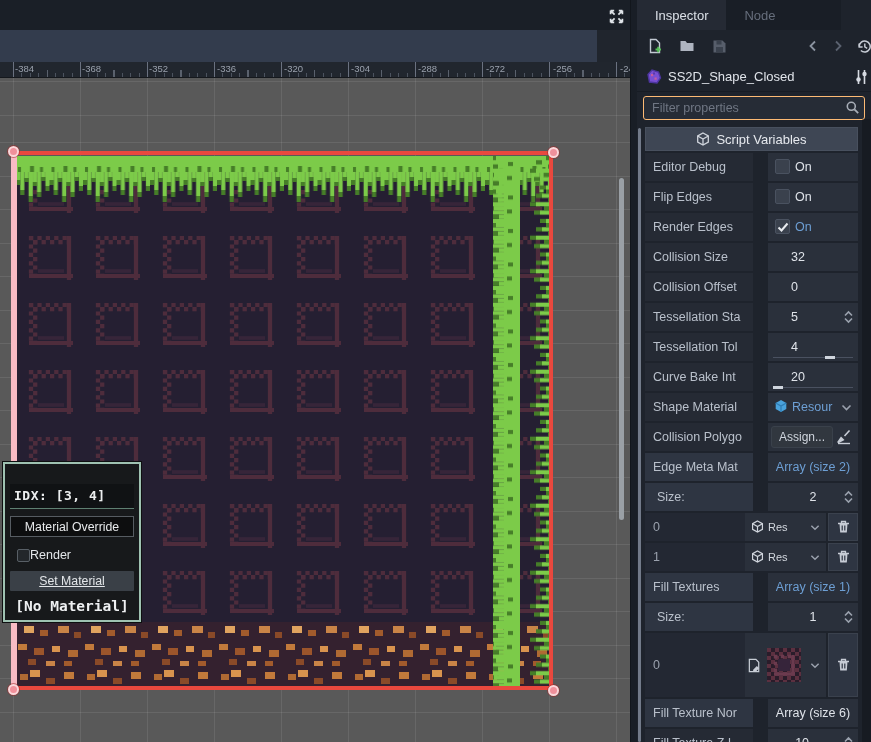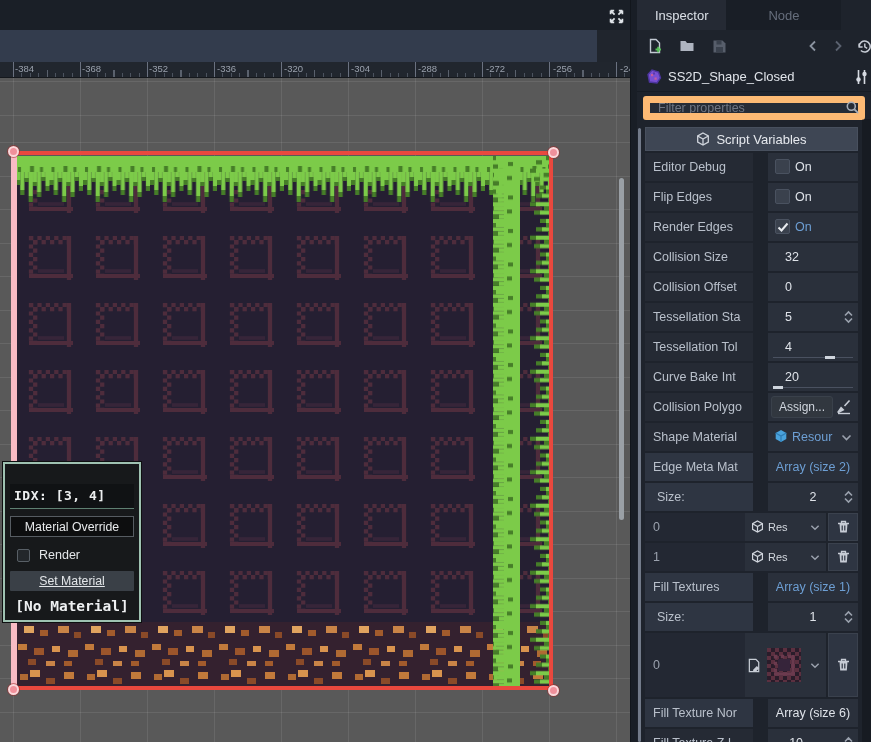--- a/index.html
+++ b/index.html
@@ -43,56 +43,56 @@
 
   
   .popup{position:absolute;left:3px;top:384px;width:138px;background:#17191b;
          border:2px solid #9fc2b2;box-shadow:0 0 0 1px #0e0f10;padding:20px 5px 6px 5px;z-index:30;}
   .popup .hdr{font-family:"DejaVu Sans Mono",monospace;font-weight:bold;font-size:13px;color:#eceeef;
          background:#101214;padding:4px 4px 5px 4px;border-bottom:1px solid #5e7f71;letter-spacing:.5px;}
   .popup .btn1{margin-top:7px;height:21px;background:#0d0e0f;border:1px solid #565c62;color:#e8eaec;
          font-size:12.3px;display:flex;align-items:center;justify-content:center;}
   .popup .renderrow{margin-top:11px;display:flex;align-items:center;padding-left:7px;}
   .popup .cbx{width:13px;height:13px;background:#23272b;border:1px solid #585f66;border-radius:2px;}
-  .popup .renderrow span{margin-left:9px;font-size:12.5px;color:#e3e6e9;}
+  .popup .renderrow span{font-size:12.5px;color:#e3e6e9;}
   .popup .btn2{margin-top:9px;height:20px;background:#3a4047;color:#e3e6e9;font-size:12.3px;
          display:flex;align-items:center;justify-content:center;border-radius:1px;text-decoration:underline;}
   .popup .ftr{margin-top:7px;text-align:center;font-family:"DejaVu Sans Mono",monospace;
          font-weight:bold;font-size:14.5px;color:#eef0f2;white-space:nowrap;}
 
   
   .separator{position:absolute;left:630px;top:0;width:7px;height:742px;background:#191e26;border-left:1px solid #12161c;}
 
   
   .inspector{position:absolute;left:637px;top:0;width:234px;height:742px;background:#1e232c;overflow:hidden;}
-  .tabbar{position:absolute;left:0;top:0;width:204px;height:30px;background:#191e26;display:flex;gap:24px;}
+  .tabbar{position:absolute;left:0;top:0;width:204px;height:30px;background:#191e26;display:flex;}
   .tab{height:30px;display:flex;align-items:center;justify-content:center;font-size:13px;padding:0 18px;}
   .tab.active{background:#252a34;color:#dbe0e7;}
   .tab.inactive{color:#666e7c;}
   .insp-toolbar{position:absolute;left:0;top:30px;width:234px;height:32px;display:flex;align-items:center;}
   .tbicon{width:18px;height:18px;display:flex;align-items:center;justify-content:center;}
   .name-row{position:absolute;left:0;top:62px;width:234px;height:30px;display:flex;align-items:center;border-bottom:1px solid #171c24;}
   .obj-name{margin-left:6px;font-size:13px;color:#e0e4ea;white-space:nowrap;overflow:hidden;flex:1;}
   .filter-row{position:absolute;left:6px;top:96px;width:222px;height:24px;}
-  .filter-row input{width:100%;height:24px;background:#262c36;border:7px solid #fdba74;border-radius:3px;
+  .filter-row input{width:100%;height:24px;background:#262c36;border:1px solid #fdba74;border-radius:3px;
         color:#c8cdd5;font-size:12.5px;padding:0 24px 0 8px;outline:none;font-family:"Liberation Sans",sans-serif;}
   .filter-row input::placeholder{color:#6f7683;}
   .filter-search{position:absolute;right:5px;top:4px;}
 
   .rows{position:absolute;left:8px;top:127px;width:213px;}
   .category{height:24px;background:#3e4654;display:flex;align-items:center;justify-content:center;
         color:#e6e9ee;font-size:13px;margin-bottom:0px;border:1px solid #48505e;}
   .row{position:relative;height:28px;margin-top:2px;}
   .row .lbl{position:absolute;left:0;top:0;bottom:0;right:105px;background:#252a34;color:#b9c0cb;
         font-size:12.5px;line-height:28px;padding-left:8px;white-space:nowrap;overflow:hidden;}
   .row .lbl.arrhdr{background:#2e3542;}
   .row .lbl.idx{background:#232833;color:#9aa1ad;}
   .row .val{position:absolute;right:0;top:0;bottom:0;width:90px;background:#2a303b;color:#dfe3e9;
         font-size:12.5px;line-height:28px;white-space:nowrap;}
-  .val .num{padding-left:17px;}
+  .val .num{padding-left:23px;}
   .val.center{text-align:center;}
   .link{color:#6d9fd4;}
   .cb{display:inline-block;width:15px;height:15px;background:#3a414d;border:1px solid #4a5260;border-radius:2px;
       vertical-align:middle;margin:-2px 5px 0 7px;position:relative;}
   .cb svg{position:absolute;left:1px;top:2px;}
   .on-blue{color:#6d9fd4;}
   .spin{position:absolute;right:4px;top:0;bottom:0;display:flex;align-items:center;}
   .chev{position:absolute;right:6px;top:0;bottom:0;display:flex;align-items:center;}
   .slider-line{position:absolute;left:5px;right:5px;bottom:3px;height:1px;background:#4a5160;}
   .slider-nub{position:absolute;bottom:2px;width:10px;height:3px;background:#cfd5dd;}
@@ -397,45 +397,45 @@
       <div class="row">
         <div class="lbl">Curve Bake Int</div>
         <div class="val">
           <span class="num">20</span>
           <span class="slider-line"></span>
           <span class="slider-nub" style="left:5px"></span>
         </div>
       </div>
 
       <div class="row">
-        <div class="lbl">Collision Polygo</div>
-        <div class="val">
-          <span class="assign-btn">Assign...</span>
-          <span class="chev">
-            <svg width="16" height="16" viewBox="0 0 16 16">
-                <path d="M13.5 1.5 8.5 7" stroke="#c8cdd6" stroke-width="1.6"></path>
-                <path d="M5 7.5l3.5 3.5-5.5 3H1.5v-1.5z" fill="#c8cdd6"></path>
-                <path d="M2 14.5h12" stroke="#c8cdd6" stroke-width="1.4"></path>
-              </svg>
-          </span>
-        </div>
-      </div>
-
-      <div class="row">
         <div class="lbl">Shape Material</div>
         <div class="val">
           <svg class="res-ico" width="14" height="14" viewBox="0 0 14 14">
             <path d="M7 1l5.3 3v6L7 13 1.7 10V4z" fill="#4aa3dd"></path>
             <path d="M1.7 4 7 7l5.3-3M7 7v6" fill="none" stroke="#2e7db5" stroke-width="1.2"></path>
           </svg><span class="link">Resour</span>
           <span class="chev">
               <svg width="11" height="7" viewBox="0 0 11 7">
                 <path d="M1.5 1.5 5.5 5.5 9.5 1.5" stroke="#9aa1ad" stroke-width="1.6" fill="none"></path>
               </svg>
             </span>
+        </div>
+      </div>
+
+      <div class="row">
+        <div class="lbl">Collision Polygo</div>
+        <div class="val">
+          <span class="assign-btn">Assign...</span>
+          <span class="chev">
+            <svg width="16" height="16" viewBox="0 0 16 16">
+                <path d="M13.5 1.5 8.5 7" stroke="#c8cdd6" stroke-width="1.6"></path>
+                <path d="M5 7.5l3.5 3.5-5.5 3H1.5v-1.5z" fill="#c8cdd6"></path>
+                <path d="M2 14.5h12" stroke="#c8cdd6" stroke-width="1.4"></path>
+              </svg>
+          </span>
         </div>
       </div>
 
       <div class="row">
         <div class="lbl arrhdr">Edge Meta Mat</div>
         <div class="val center"><span class="link">Array (size 2)</span></div>
       </div>
 
       <div class="row">
         <div class="lbl arrhdr" style="padding-left:12px">Size:</div>

